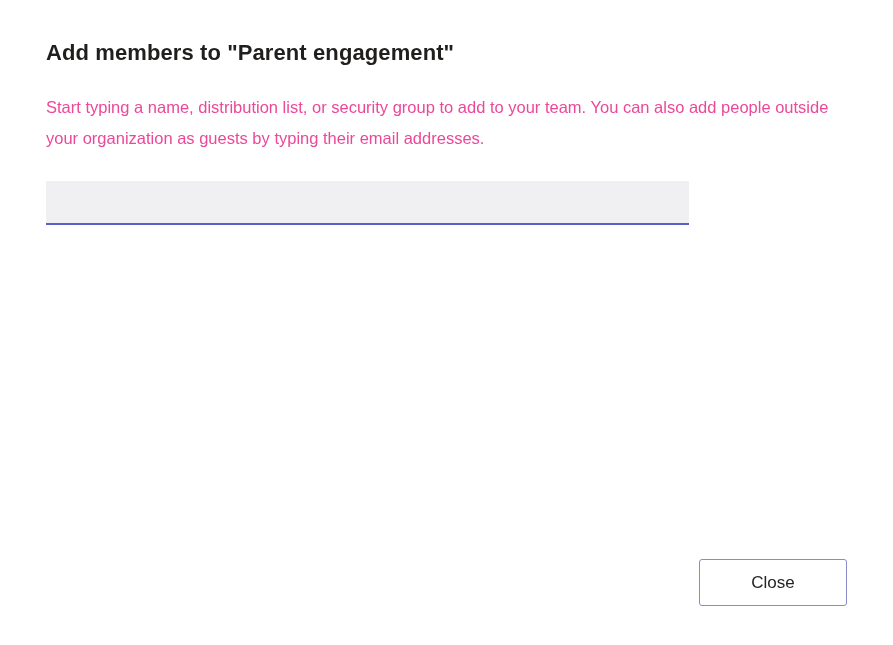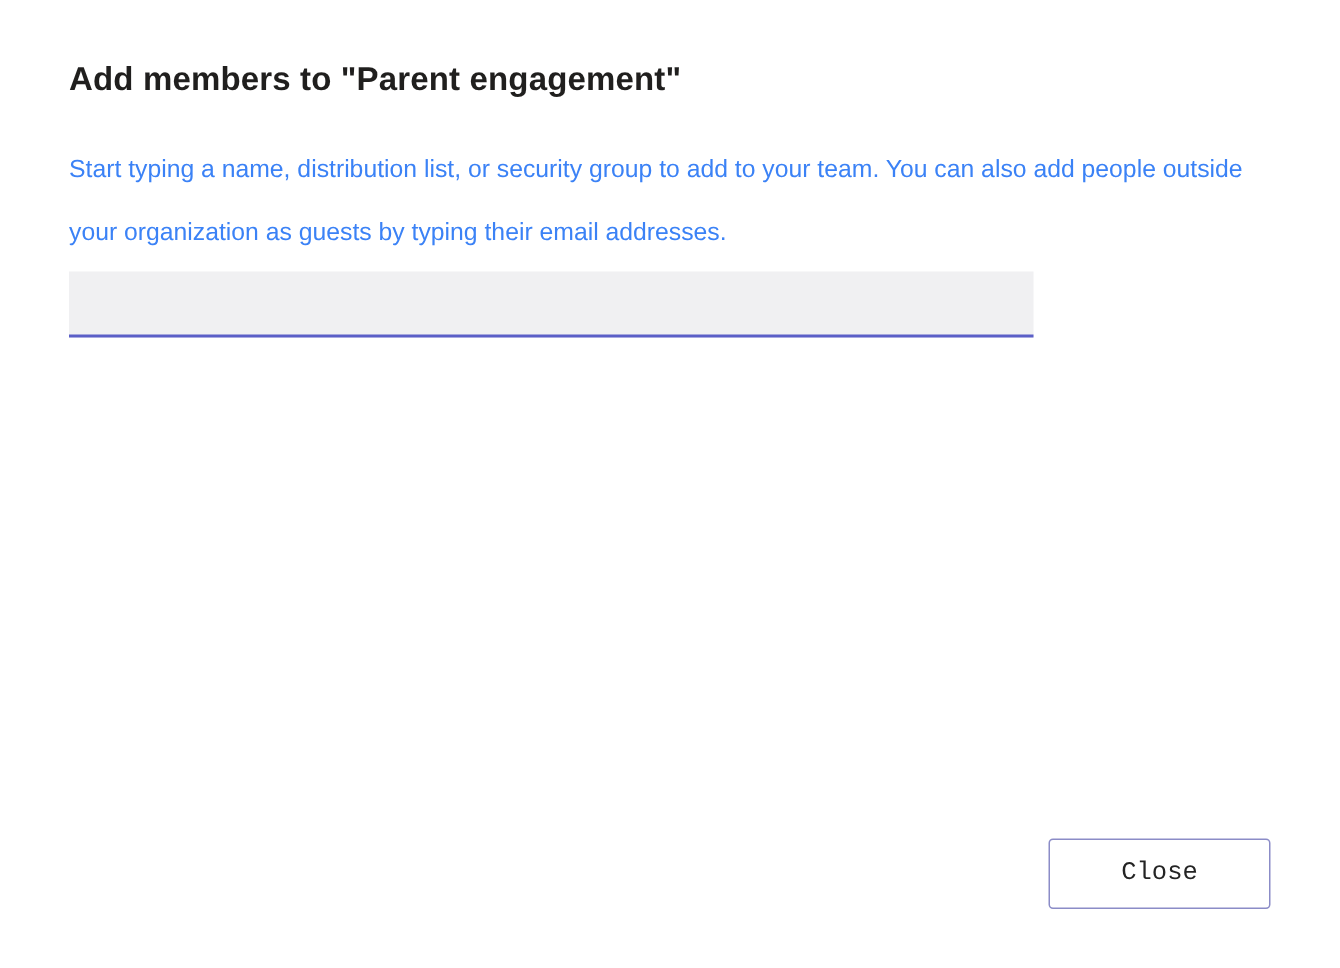--- a/index.html
+++ b/index.html
@@ -29,22 +29,22 @@
     font-weight: bold;
     letter-spacing: 0.1px;
     color: #201f1e;
   }
   .dialog-description {
     position: absolute;
     left: 46px;
     top: 92px;
     width: 790px;
     font-size: 16.5px;
-    line-height: 42px;
-    color: #3b82f6;
+    line-height: 31px;
+    color: #ec4899;
   }
   .input-row {
     position: absolute;
     left: 46px;
     top: 181px;
     width: 801px;
     height: 46px;
   }
   .member-input {
     position: absolute;
@@ -88,21 +88,21 @@
   }
   .close-button {
     position: absolute;
     left: 699px;
     top: 559px;
     width: 148px;
     height: 47px;
     background: #ffffff;
     border: 1px solid #8b8cc7;
     border-radius: 3px;
-    font-family: Liberation Mono, monospace;
+    font-family: Liberation Sans, sans-serif;
     font-size: 17px;
     color: #242424;
     cursor: pointer;
   }
 </style>
 </head>
 <body>
 
 <div class="dialog">
 

